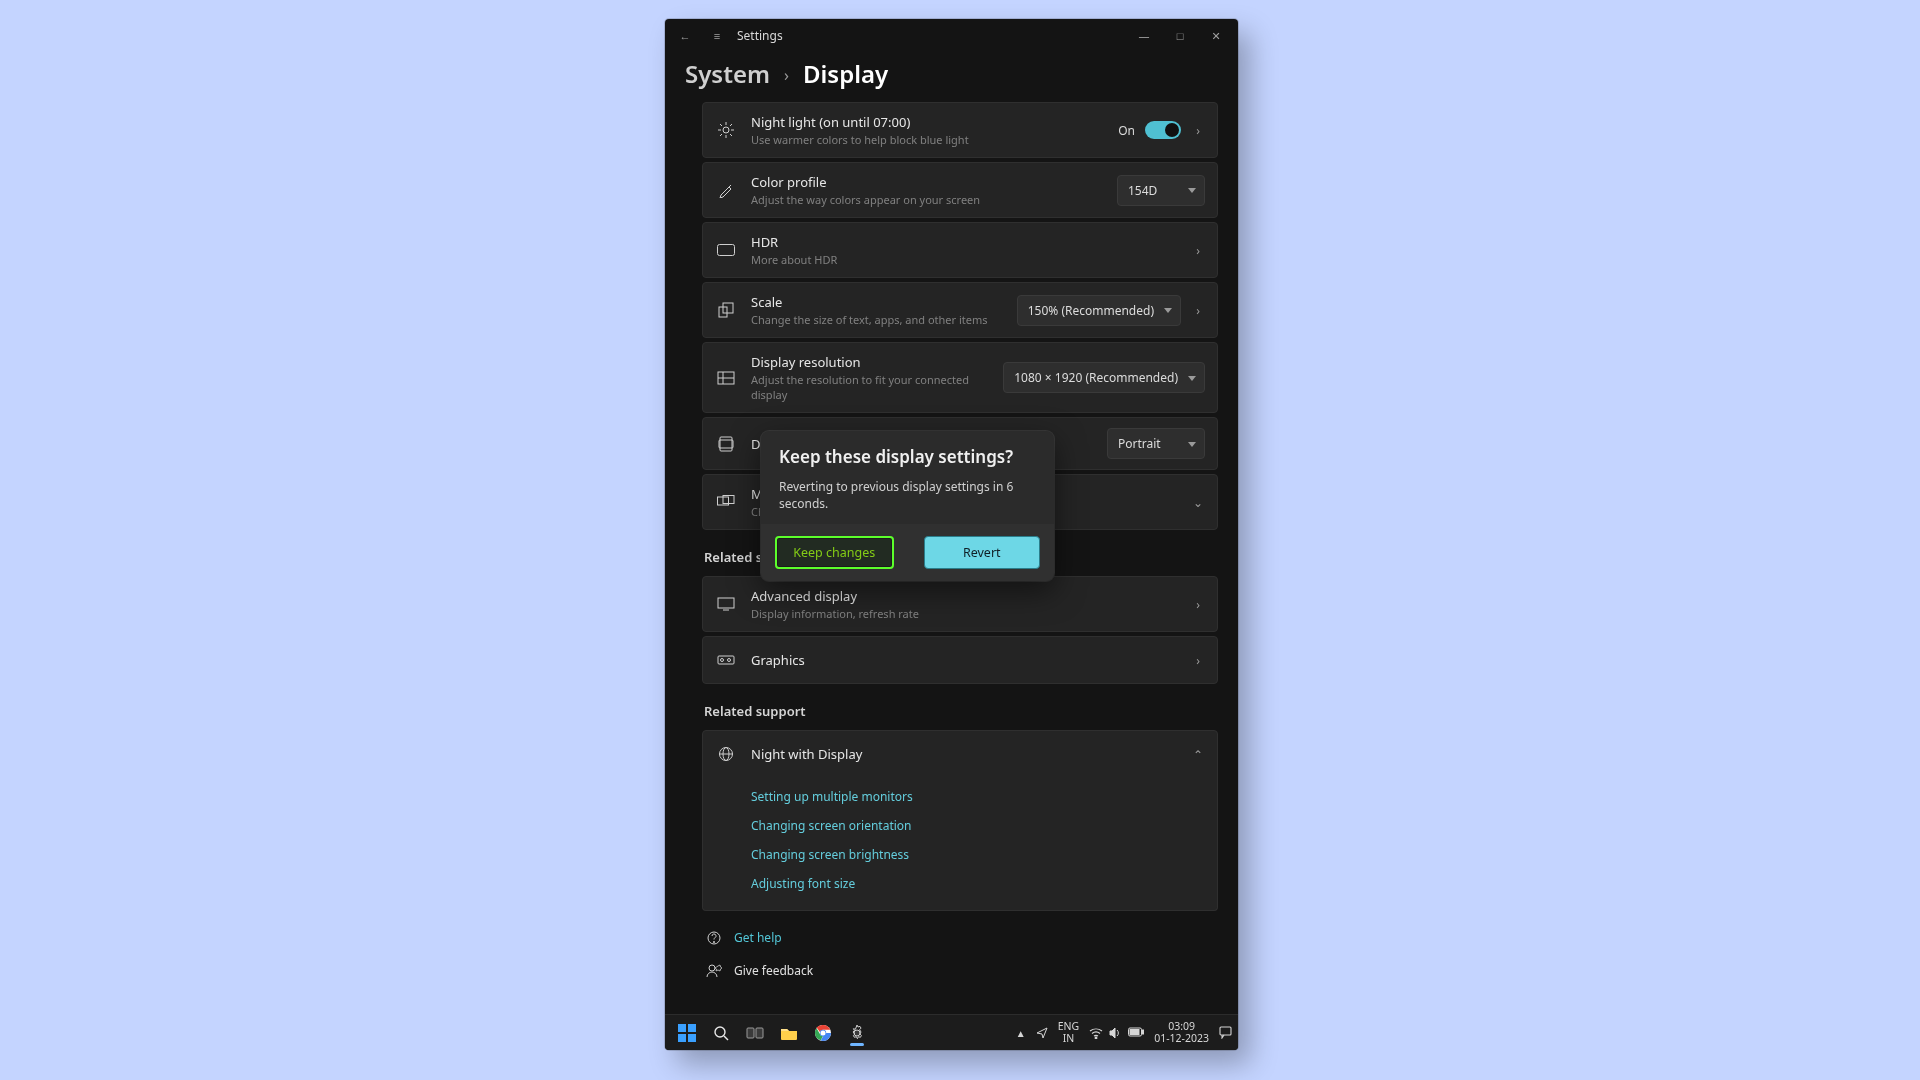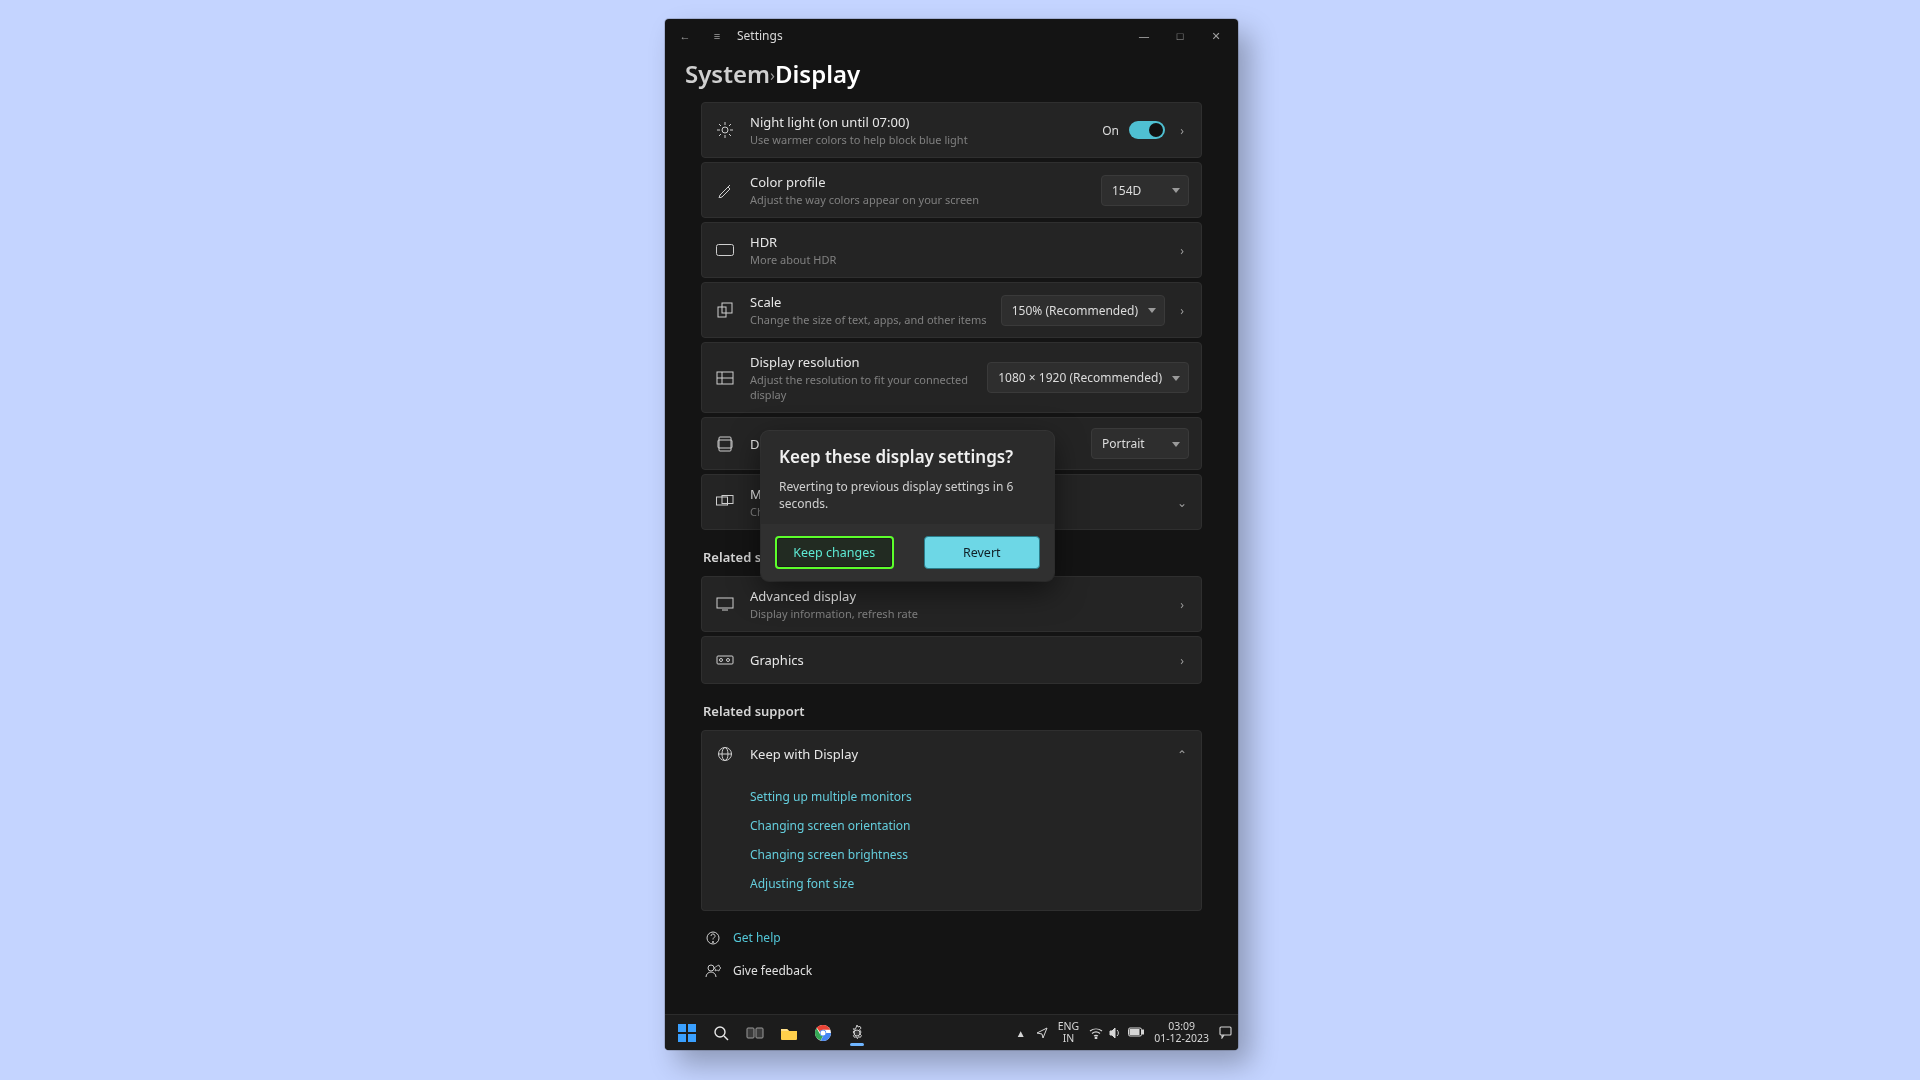--- a/index.html
+++ b/index.html
@@ -47,29 +47,29 @@
   .tb-btn{
     width:32px;height:32px;display:flex;align-items:center;justify-content:center;
   }
   .titlebar .app-name{font-size:12px;margin-left:4px;color:#d8d8d8;}
   .win-controls{margin-left:auto;display:flex;}
   .win-controls .tb-btn{width:36px;}
   .glyph{font-family:inherit;font-size:11px;line-height:1;}
 
   
   .crumb{
-    display:flex;align-items:baseline;
+    display:flex;align-items:baseline;gap:14px;
     padding:6px 20px 12px 20px;
   }
   .crumb .parent{font-size:24px;font-weight:600;color:#cfcfcf;}
   .crumb .chev{font-size:16px;color:#9a9a9a;position:relative;top:-2px;}
   .crumb .current{font-size:24px;font-weight:600;color:#fff;}
 
   
-  .body{flex:1;overflow:hidden;padding:0 36px;}
+  .body{flex:1;overflow:hidden;padding:0 20px;margin-left:17px;}
 
   .row{
     background:var(--row-bg);
     border:1px solid var(--row-border);
     border-radius:4px;
     display:flex;align-items:center;
     padding:10px 12px;gap:14px;
     margin-bottom:4px;
     min-height:48px;
     box-sizing:border-box;
@@ -152,21 +152,21 @@
     padding:12px 14px;display:flex;gap:10px;
   }
   .dlg-btn{
     flex:1;height:33px;border-radius:4px;font-size:12.5px;
     display:flex;align-items:center;justify-content:center;
     box-sizing:border-box;
   }
   .dlg-btn.keep{
     background:var(--focus-fill);
     border:2px solid var(--keep-border);
-    color:#5eead4;
+    color:#84cc16;
     box-shadow:inset 0 0 0 1px #1b1b1b;
   }
   .dlg-btn.revert{
     background:var(--revert-bg);
     color:#102027;border:1px solid #2a7d8b;margin-left:20px;
   }
 
   
   .taskbar{
     position:absolute;left:665px;bottom:30px;width:573px;height:36px;
@@ -390,21 +390,21 @@
 
     <div class="row accordion-head">
       <div class="icon-slot">
         <svg width="16" height="16" viewBox="0 0 16 16" stroke="#cfcfcf" fill="none" stroke-width="1">
             <circle cx="8" cy="8" r="6.5"></circle>
             <line x1="1" y1="8" x2="15" y2="8"></line>
             <ellipse cx="8" cy="8" rx="3" ry="6.5"></ellipse>
           </svg>
       </div>
       <div class="labels">
-        <div class="title">Keep with Display</div>
+        <div class="title">Night with Display</div>
       </div>
       <div class="trail">
           <span class="chev-d">⌃</span>
         </div>
     </div>
     <div class="accordion-body">
       <span class="hlink">Setting up multiple monitors</span>
       <span class="hlink">Changing screen orientation</span>
       <span class="hlink">Changing screen brightness</span>
       <span class="hlink">Adjusting font size</span>

